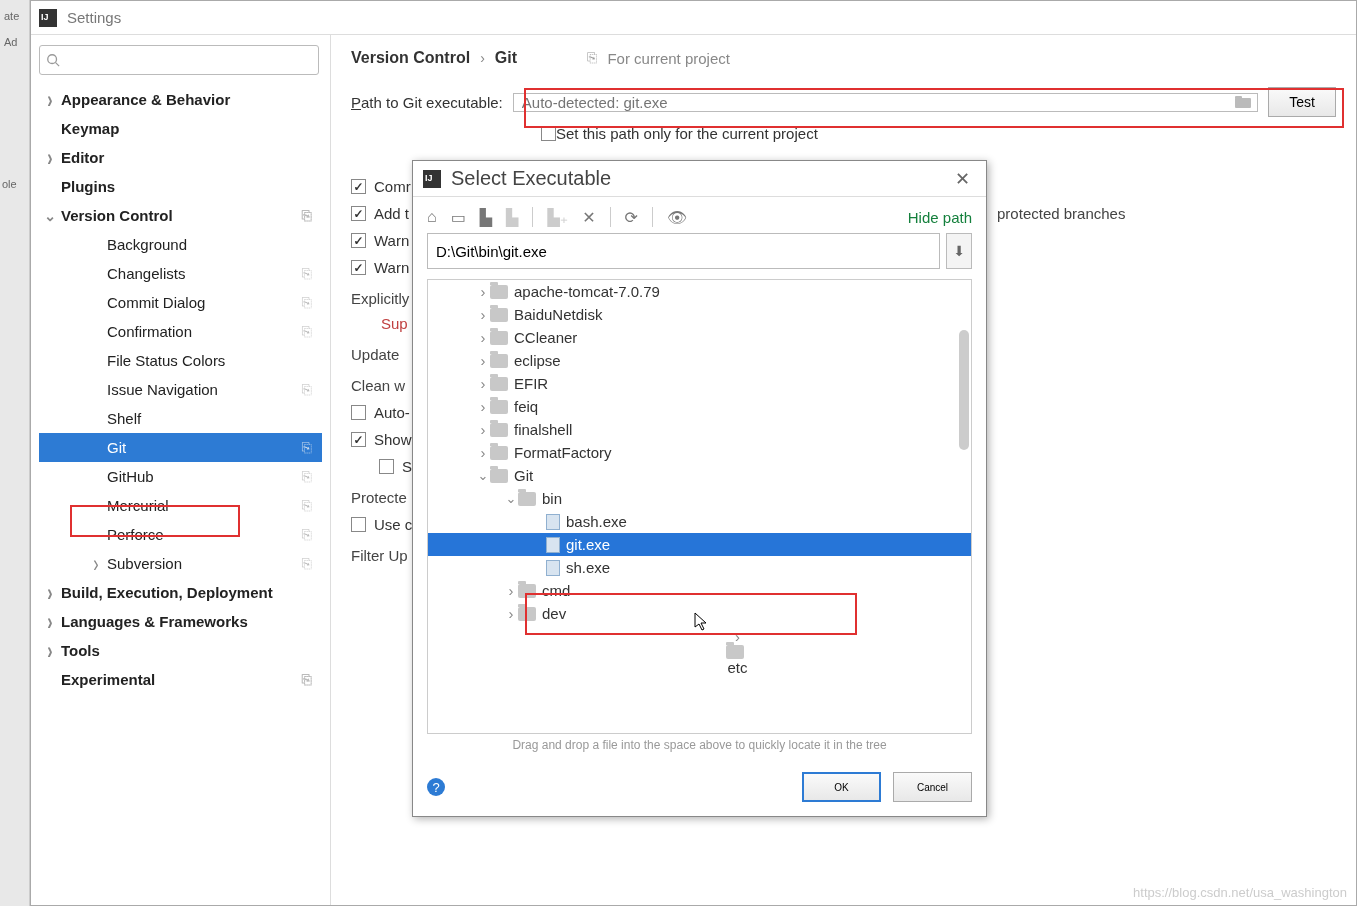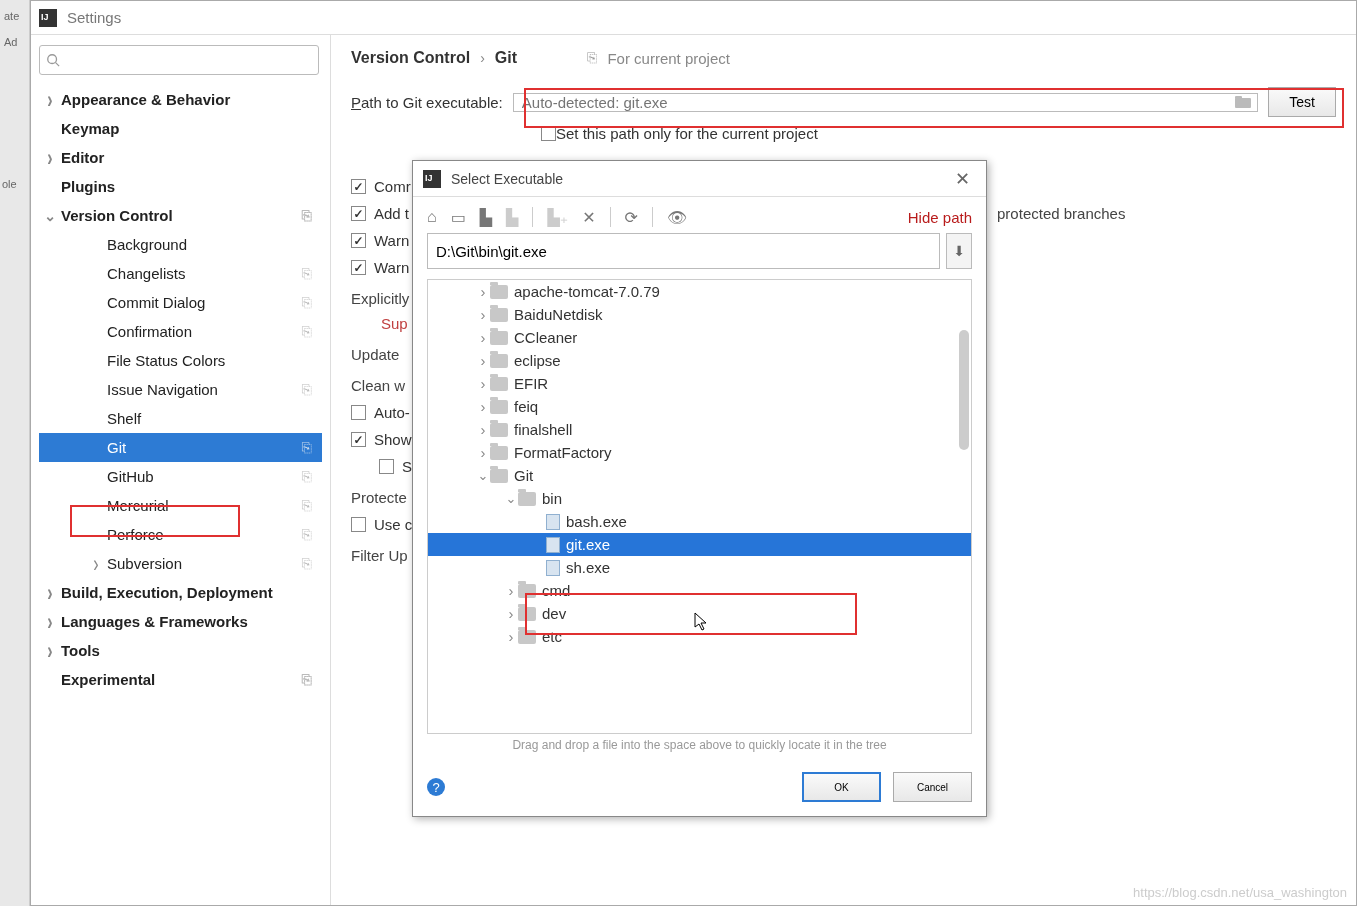--- a/index.html
+++ b/index.html
@@ -43,27 +43,27 @@
 .chk { width: 15px; height: 15px; border: 1px solid #888; display: inline-flex; align-items: center; justify-content: center; font-size: 12px; cursor: pointer; }
 .chk.checked::after { content: "✓"; color: #333; font-weight: bold; }
 .section-text { font-size: 15px; margin: 14px 0 6px 0; color: #444; }
 .red-text { color: #c04040; font-size: 15px; margin: 8px 0 8px 30px; }
 .right-text { font-size: 15px; color: #444; margin-left: 580px; }
 
 .dialog { position: absolute; left: 412px; top: 160px; width: 575px; background: #fff; border: 1px solid #888; box-shadow: 2px 2px 8px rgba(0,0,0,0.3); z-index: 100; }
 .dlg-title { height: 36px; display: flex; align-items: center; padding: 0 10px; border-bottom: 1px solid #ddd; }
 .dlg-title .app-icon { width: 18px; height: 18px; background: #333; margin-right: 10px; position: relative; }
 .dlg-title .app-icon::after { content: "IJ"; color: #fff; font-size: 9px; font-weight: bold; position: absolute; top: 3px; left: 2px; }
-.dlg-title-text { flex: 1; font-size: 14px; color: #444; }
+.dlg-title-text { flex: 1; font-size: 20px; color: #444; }
 .dlg-close { font-size: 18px; color: #666; cursor: pointer; padding: 0 6px; }
 .dlg-toolbar { display: flex; align-items: center; gap: 14px; padding: 10px 14px 6px 14px; }
 .dlg-toolbar .tb-icon { color: #777; font-size: 16px; cursor: pointer; }
 .dlg-toolbar .tb-sep { width: 1px; height: 20px; background: #ccc; }
 .dlg-toolbar .tb-spacer { flex: 1; }
-.hide-path { color: #b91c1c; font-size: 15px; cursor: pointer; }
+.hide-path { color: #15803d; font-size: 15px; cursor: pointer; }
 .dlg-path-row { display: flex; padding: 0 14px 10px 14px; gap: 6px; }
 .dlg-path-input { flex: 1; border: 1px solid #bbb; height: 36px; padding: 0 8px; font-size: 15px; }
 .dlg-path-btn { width: 26px; border: 1px solid #bbb; background: #f4f4f4; cursor: pointer; display: flex; align-items: center; justify-content: center; color: #666; }
 .file-tree { border: 1px solid #ccc; margin: 0 14px; height: 455px; overflow-y: auto; position: relative; }
 .ft-row { display: flex; align-items: center; padding: 3px 0; font-size: 15px; cursor: pointer; }
 .ft-row.selected { background: #2675d8; color: #fff; }
 .ft-arrow { width: 14px; text-align: center; color: #888; font-size: 13px; }
 .ft-arrow.exp::before { content: "⌄"; }
 .ft-arrow.col::before { content: "›"; font-size: 15px; }
 .ft-folder { width: 18px; height: 14px; background: #c8c8c8; border-radius: 2px; margin-right: 6px; position: relative; }
@@ -370,21 +370,21 @@
         <div class="ft-row" style="padding-left: 76px;">
           <span class="ft-arrow col"></span>
           <span class="ft-folder"></span>
           <span>cmd</span>
         </div>
         <div class="ft-row" style="padding-left: 76px;">
           <span class="ft-arrow col"></span>
           <span class="ft-folder"></span>
           <span>dev</span>
         </div>
-        <div class="ft-row" style="padding-left: 76px;">
+        <div class="ft-row" style="padding-left: 76px; flex-direction: column;">
           <span class="ft-arrow col"></span>
           <span class="ft-folder"></span>
           <span>etc</span>
         </div>
       </div>
     <div class="ft-scrollbar"></div>
   </div>
   <div class="dlg-hint">Drag and drop a file into the space above to quickly locate it in the tree</div>
   <div class="dlg-buttons">
     <span class="dlg-help">?</span>

